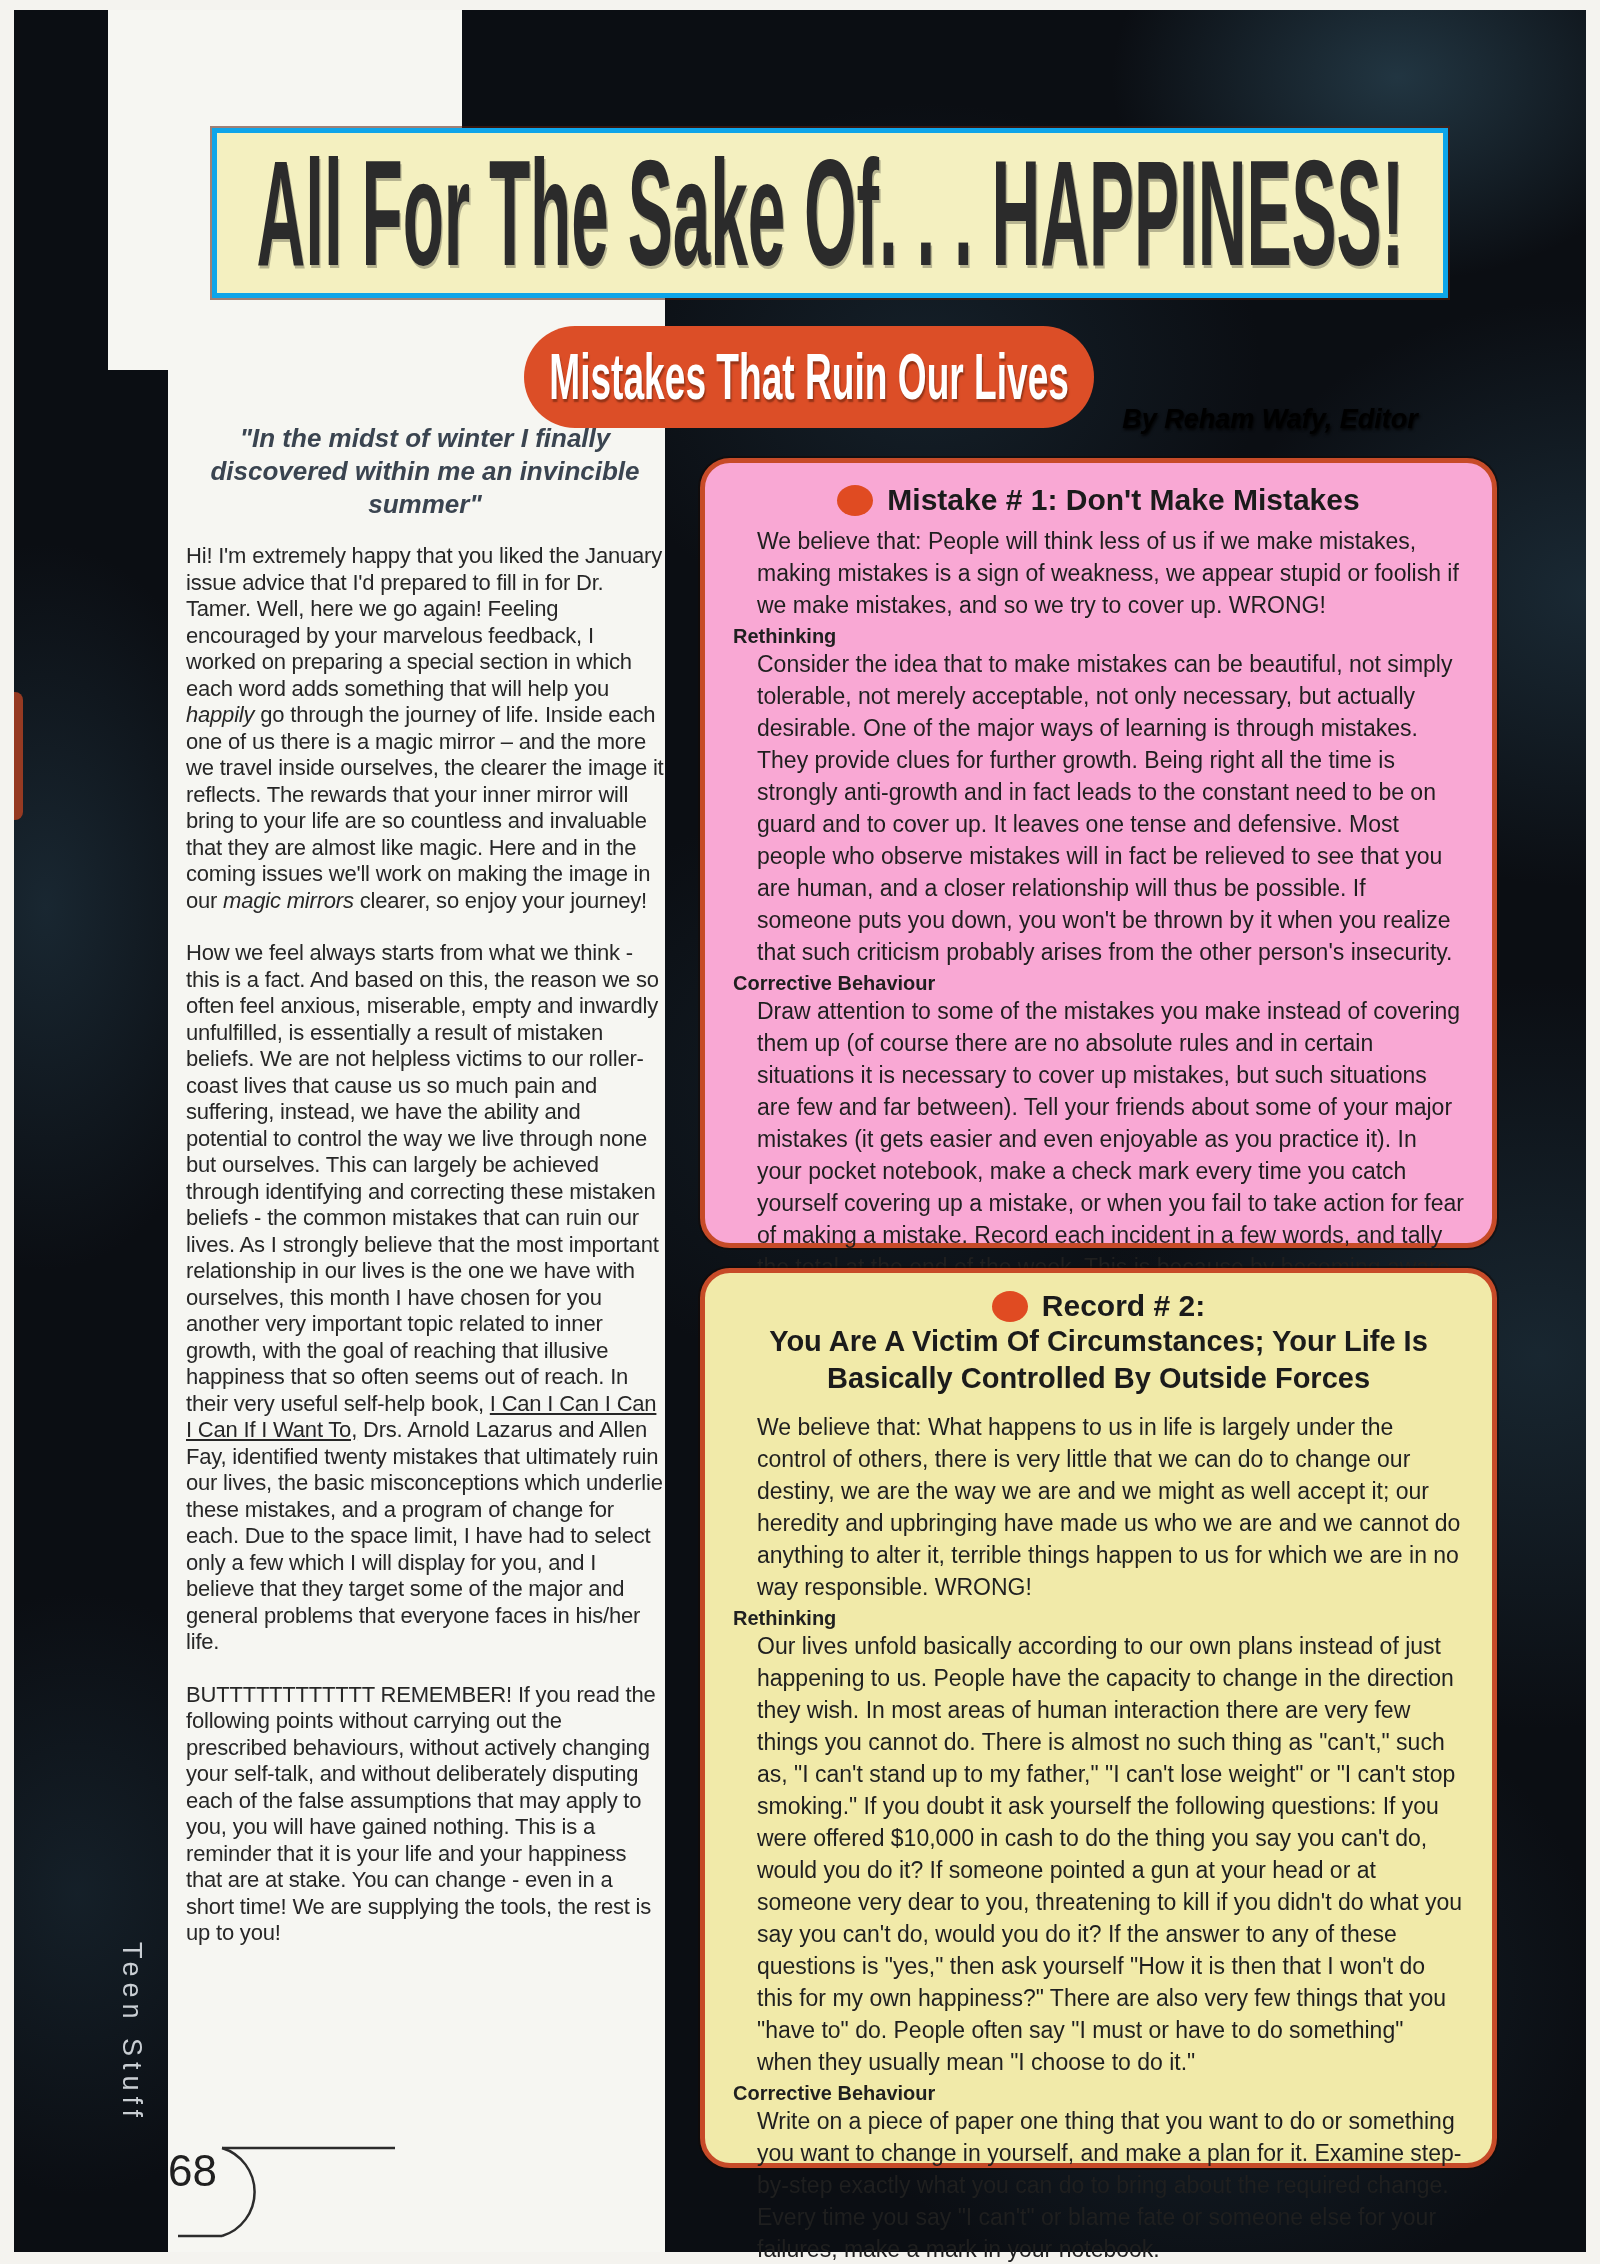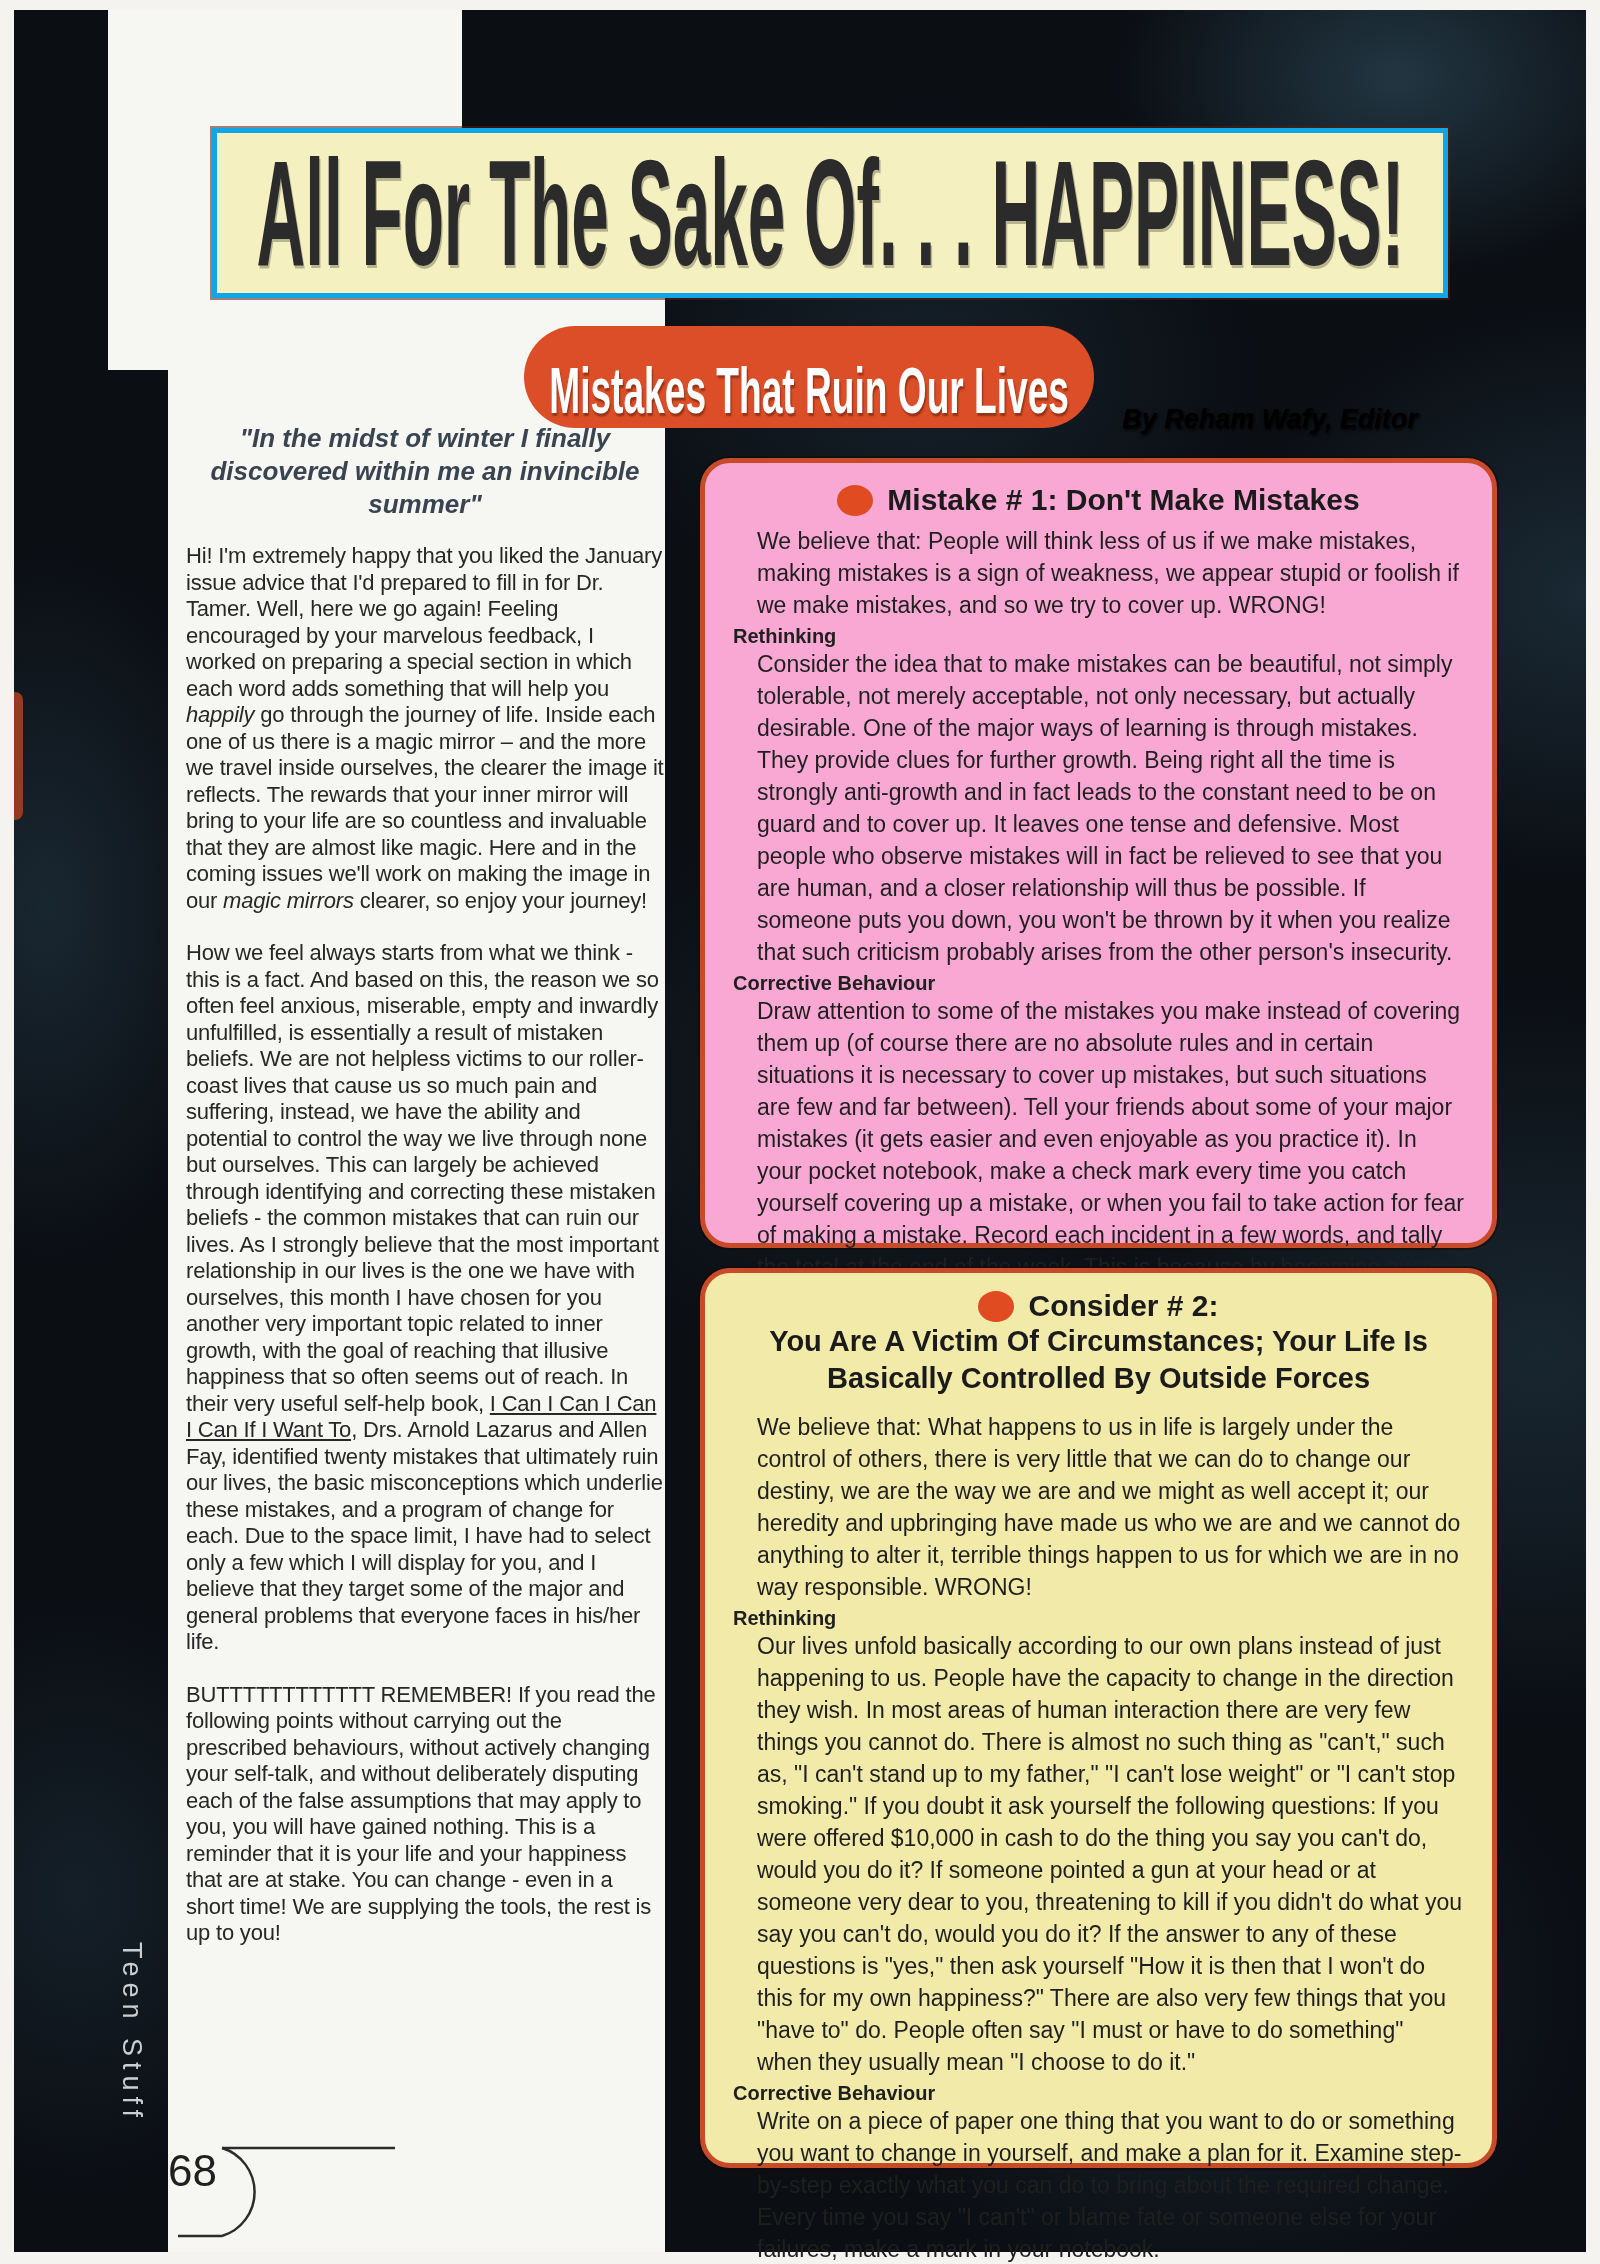--- a/index.html
+++ b/index.html
@@ -44,21 +44,21 @@
     font-size:150px; font-weight:bold; color:#2b2b2b;
     white-space:nowrap; line-height:1;
     transform:scaleX(.45);
     text-shadow:3px 3px 0 rgba(0,0,0,.25);
   }
 
   
   #badge {
     left:524px; top:326px; width:570px; height:102px;
     background:#dc4e27; border-radius:56px;
-    display:flex; align-items:flex-end; justify-content:center;
+    display:flex; align-items:center; justify-content:center;
   }
   #badge-text {
     font-size:64px; font-weight:bold; color:#ffffff;
     white-space:nowrap; transform:scaleX(.58);
     text-shadow:2px 3px 2px rgba(80,25,8,.5);
   }
 
   #byline {
     left:1060px; top:404px; width:420px; text-align:center;
     font-size:27px; font-weight:bold; font-style:italic;
@@ -141,21 +141,21 @@
   <div class="section-label">Rethinking</div>
   <div class="card-text">Consider the idea that to make mistakes can be beautiful, not simply tolerable, not merely acceptable, not only necessary, but actually desirable. One of the major ways of learning is through mistakes. They provide clues for further growth. Being right all the time is strongly anti-growth and in fact leads to the constant need to be on guard and to cover up. It leaves one tense and defensive. Most people who observe mistakes will in fact be relieved to see that you are human, and a closer relationship will thus be possible. If someone puts you down, you won't be thrown by it when you realize that such criticism probably arises from the other person's insecurity.</div>
   <div class="section-label">Corrective Behaviour</div>
   <div class="card-text">Draw attention to some of the mistakes you make instead of covering them up (of course there are no absolute rules and in certain situations it is necessary to cover up mistakes, but such situations are few and far between). Tell your friends about some of your major mistakes (it gets easier and even enjoyable as you practice it). In your pocket notebook, make a check mark every time you catch yourself covering up a mistake, or when you fail to take action for fear of making a mistake. Record each incident in a few words, and tally the total at the end of the week. This is because by becoming aware of your actions, you automatically gain greater control over them.</div>
 </div>
 
 <div id="card2" class="card abs">
   <div class="card2-header-block">
     <div class="card-header card2-top">
       <span class="dot"></span>
-      <span>Consider # 2:</span>
+      <span>Record # 2:</span>
     </div>
     <div class="card-title-line">You Are A Victim Of Circumstances; Your Life Is</div>
     <div class="card-title-line">Basically Controlled By Outside Forces</div>
   </div>
   <div class="card-text belief">We believe that: What happens to us in life is largely under the control of others, there is very little that we can do to change our destiny, we are the way we are and we might as well accept it; our heredity and upbringing have made us who we are and we cannot do anything to alter it, terrible things happen to us for which we are in no way responsible. WRONG!</div>
   <div class="section-label">Rethinking</div>
   <div class="card-text">Our lives unfold basically according to our own plans instead of just happening to us. People have the capacity to change in the direction they wish. In most areas of human interaction there are very few things you cannot do. There is almost no such thing as "can't," such as, "I can't stand up to my father," "I can't lose weight" or "I can't stop smoking." If you doubt it ask yourself the following questions: If you were offered $10,000 in cash to do the thing you say you can't do, would you do it? If someone pointed a gun at your head or at someone very dear to you, threatening to kill if you didn't do what you say you can't do, would you do it? If the answer to any of these questions is "yes," then ask yourself "How it is then that I won't do this for my own happiness?" There are also very few things that you "have to" do. People often say "I must or have to do something" when they usually mean "I choose to do it."</div>
   <div class="section-label">Corrective Behaviour</div>
   <div class="card-text">Write on a piece of paper one thing that you want to do or something you want to change in yourself, and make a plan for it. Examine step-by-step exactly what you can do to bring about the required change. Every time you say "I can't" or blame fate or someone else for your failures, make a mark in your notebook.</div>
 </div>

